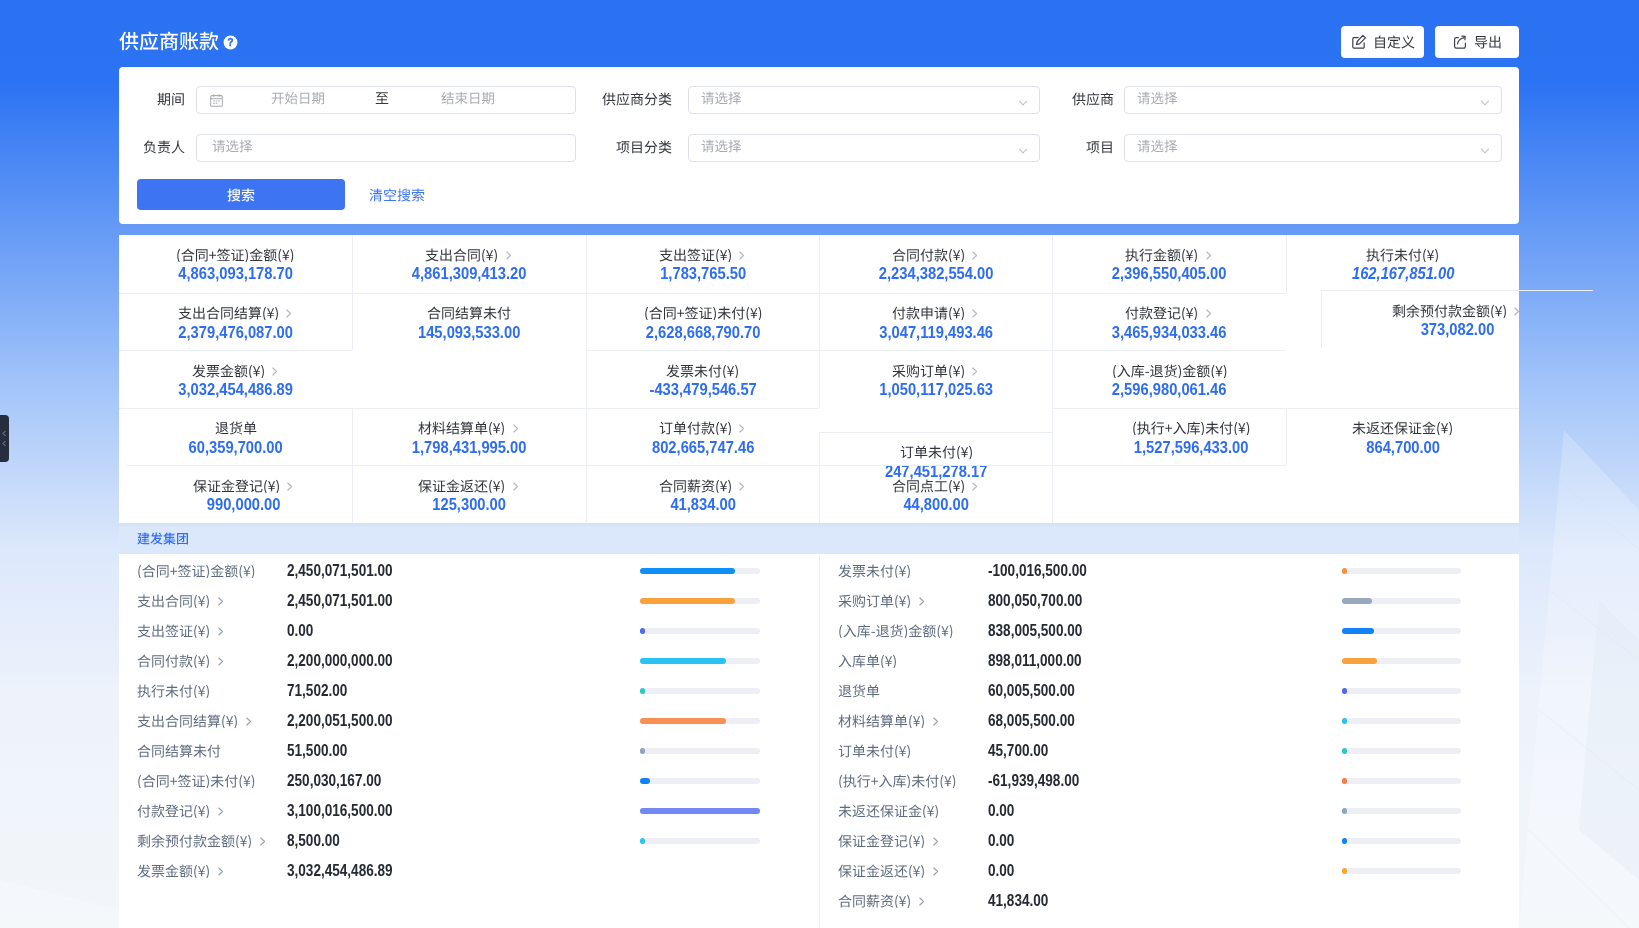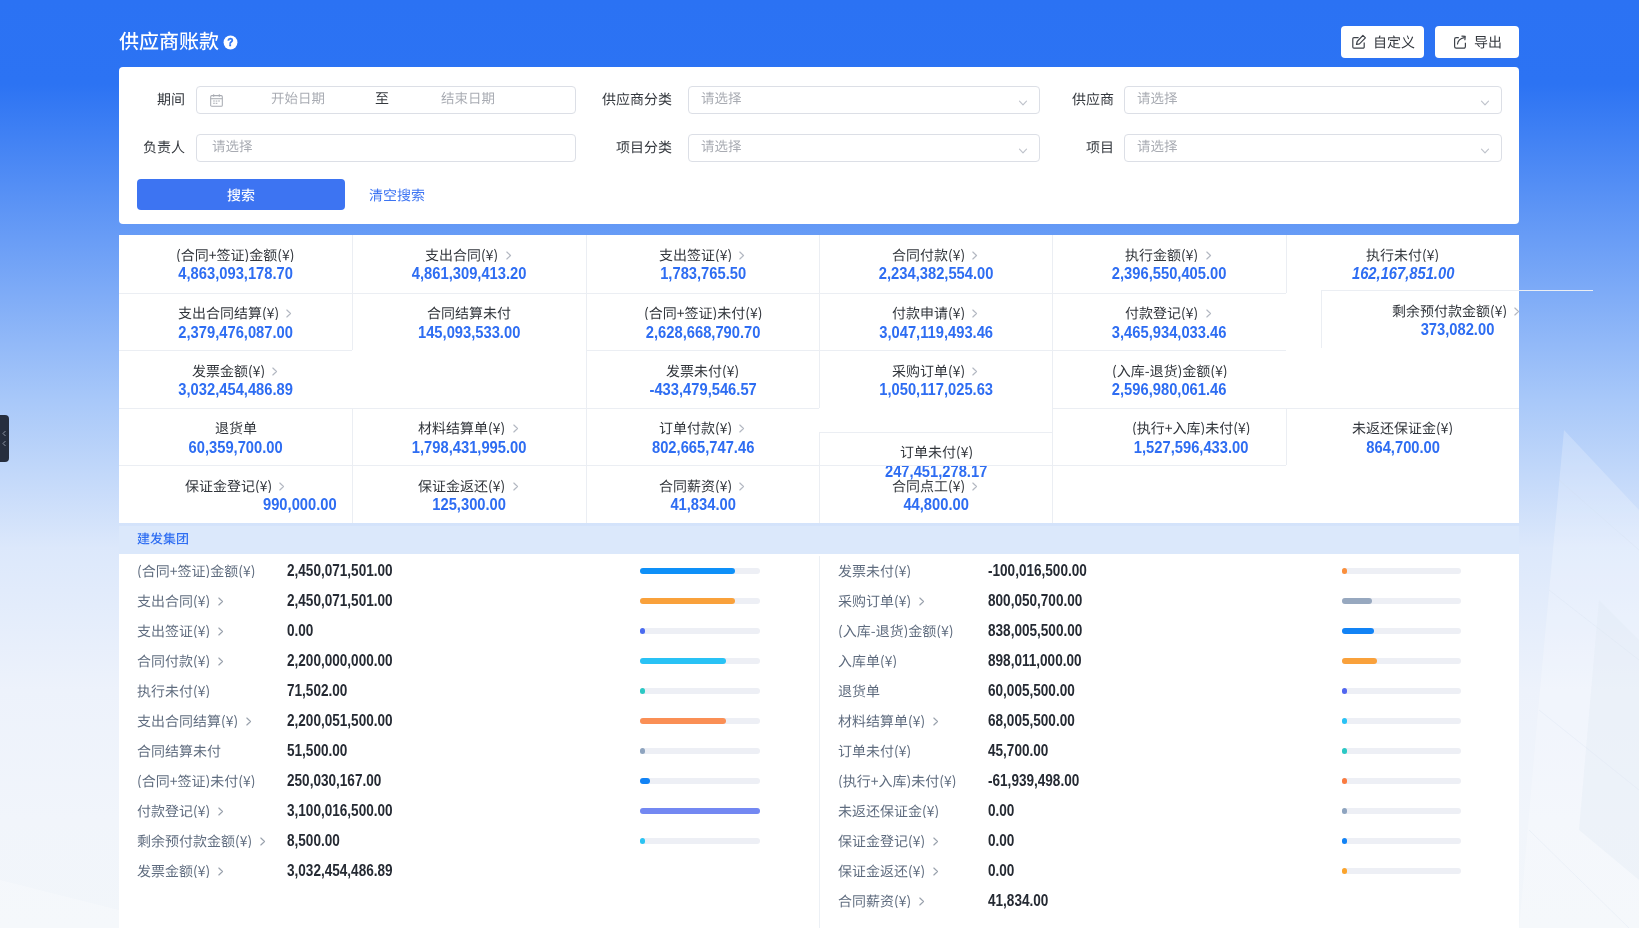--- a/index.html
+++ b/index.html
@@ -656,21 +656,21 @@
           <use href="#r10" x="3000"></use>
           <use href="#r58" x="4000"></use>
           <use href="#r72" x="5000"></use>
           <use href="#r0" x="6000"></use>
           <use href="#r4" x="6338"></use>
           <use href="#r1" x="6893"></use>
         </svg>
       </div>
       <div class="gv num">864,700.00</div>
     </div>
-<div class="abs cell" style="left:0.0px;top:230.4px;width:233.3px;height:53px;border-top:1px solid #ebeef3;text-align:right;">
+<div class="abs cell" style="left:8px;top:230.4px;width:233.3px;height:53px;border-top:1px solid #ebeef3;">
       <div class="gl">
         <svg class="zt" style="width:87.2px;height:14px;" viewBox="0 -880 6231 1000" fill="#31353b">
           <use href="#r10"></use>
           <use href="#r58" x="1000"></use>
           <use href="#r72" x="2000"></use>
           <use href="#r42" x="3000"></use>
           <use href="#r57" x="4000"></use>
           <use href="#r0" x="5000"></use>
           <use href="#r4" x="5338"></use>
           <use href="#r1" x="5893"></use>

